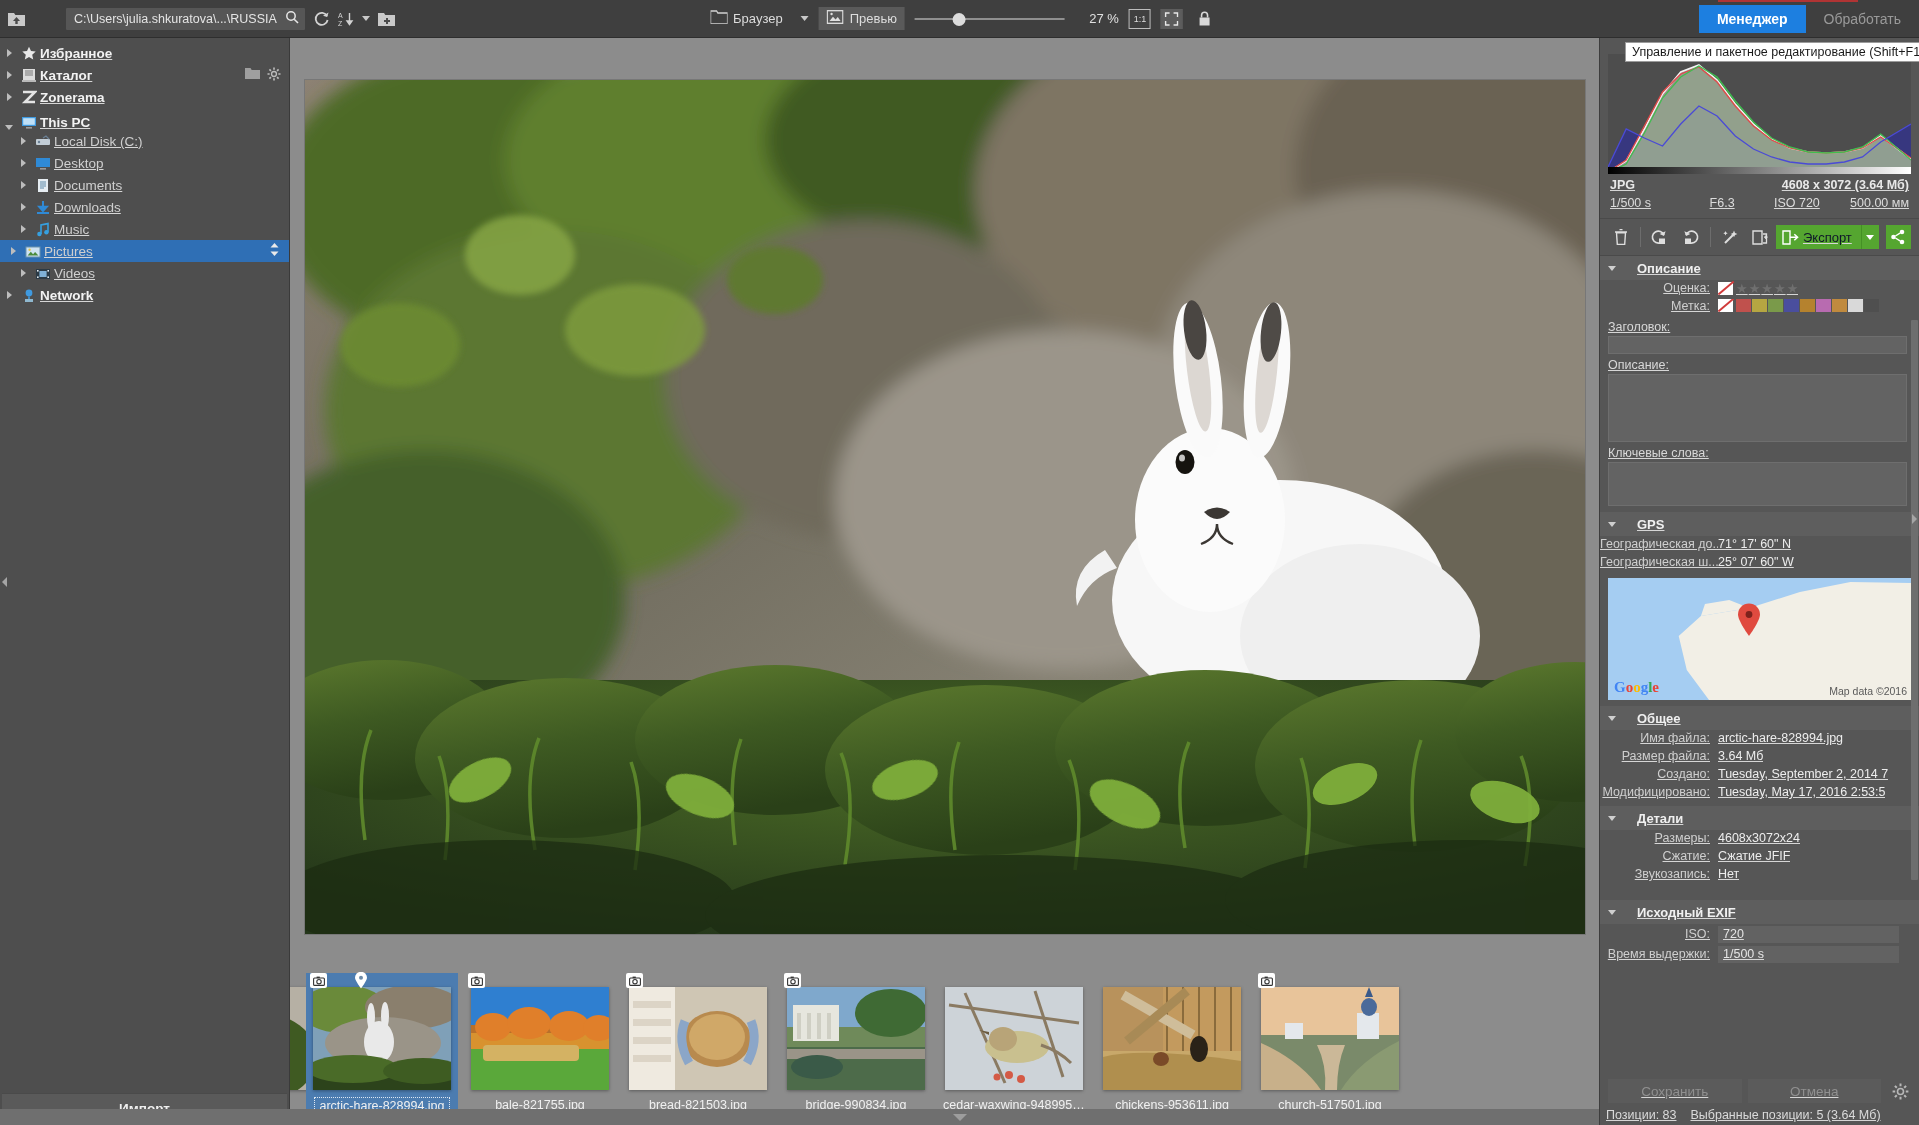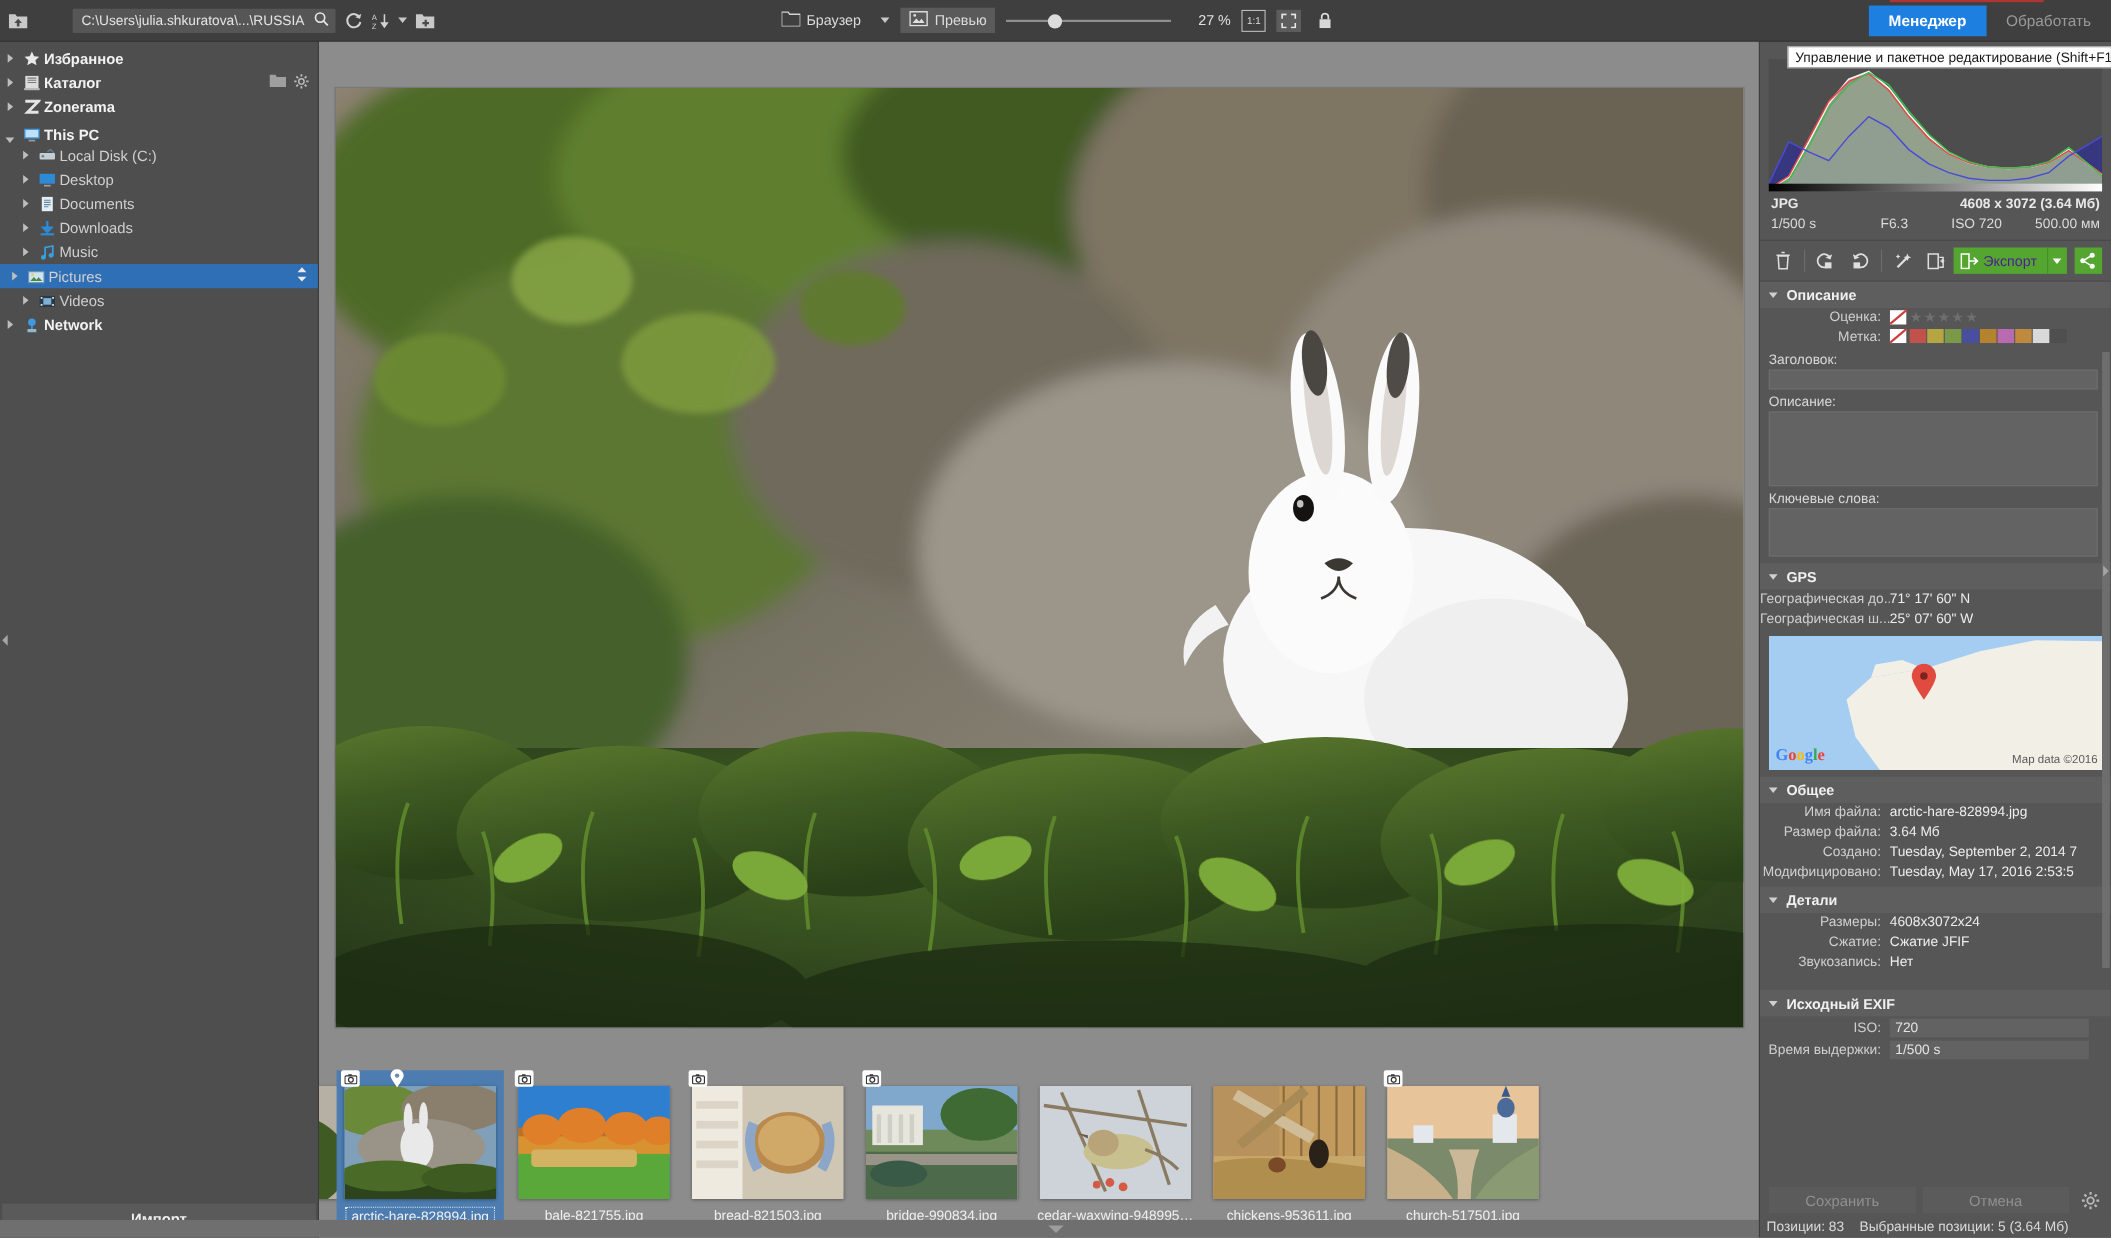--- a/index.html
+++ b/index.html
@@ -36,21 +36,21 @@
           justify-content:center; font-size:9px; color:#ddd; cursor:pointer; }
   .sqbtn.filled{ background:#5d5d5d; border-color:#5d5d5d; }
   .tb-right{ margin-left:auto; display:flex; align-items:center; height:100%; }
   .modetab{ padding:0 18px; height:28px; display:flex; align-items:center; font-size:14px;
             font-weight:bold; cursor:pointer; }
   .modetab.on{ background:#1d7fe0; color:#fff; }
   .modetab.off{ color:#9a9a9a; font-weight:normal; }
   .redline{ position:absolute; top:0; left:1718px; width:140px; height:2px; background:#b03434; }
 
   
-  .main{ flex:1; display:flex; min-height:0; }
+  .main{ flex:1; display:flex; min-height:0;text-decoration:underline; }
 
   
   .left{ width:290px; flex:0 0 290px; background:#4e4e4e; border-right:1px solid #3a3a3a;
          display:flex; flex-direction:column; position:relative; }
   .tree{ flex:1; padding-top:4px; overflow:hidden; }
   .trow{ display:flex; align-items:center; height:22px; padding-right:8px; cursor:pointer;
          font-size:13.5px; color:#e6e6e6; position:relative; }
   .trow.sel{ background:#2f6fb5; }
   .trow.top{ font-weight:bold; color:#f2f2f2; }
   .trow.sub{ color:#cfcfcf; }
@@ -113,28 +113,28 @@
   .exif2 span{ flex:1; }
   .exif2 span:nth-child(2){ text-align:center; }
   .exif2 span:nth-child(3){ text-align:center; }
   .exif2 span:nth-child(4){ text-align:right; }
   .tools{ display:flex; align-items:center; gap:4px; padding:6px 8px;
           border-top:1px solid #4a4a4a; border-bottom:1px solid #4a4a4a; }
   .tool{ width:26px; height:24px; display:flex; align-items:center; justify-content:center;
          cursor:pointer; color:#dedede; }
   .vsep{ width:1px; height:20px; background:#6d6d6d; margin:0 3px; }
   .exp{ background:#55a630; display:flex; align-items:center; height:24px; cursor:pointer; }
-  .exp .lbl{ color:#4c1d95; font-size:13px; padding:0 9px 0 4px; }
+  .exp .lbl{ color:#0f172a; font-size:13px; padding:0 9px 0 4px; }
   .exp .dd{ border-left:1px solid #459025; width:18px; height:24px;
             display:flex; align-items:center; justify-content:center; }
   .share{ background:#55a630; width:26px; height:24px; margin-left:3px; display:flex;
           align-items:center; justify-content:center; cursor:pointer; }
 
   .panelbody{ flex:1; overflow:hidden; position:relative; }
-  .sect{ background:#5e5e5e; height:24px; display:flex; align-items:center; gap:8px;
+  .sect{ background:#5e5e5e; height:24px; display:flex; align-items:center; gap:21px;
          padding-left:8px; font-weight:bold; font-size:13px; color:#f0f0f0; cursor:pointer; }
   .sect .ca{ width:0;height:0;border-left:4px solid transparent;border-right:4px solid transparent;
              border-top:5px solid #cfcfcf; }
   .kv{ display:flex; align-items:flex-start; min-height:18px; padding:1px 8px 1px 0; font-size:12.5px; }
   .kv .k{ width:118px; flex:0 0 118px; text-align:right; color:#cfcfcf; padding-right:8px;
           white-space:nowrap; overflow:hidden; }
   .kv .v{ color:#ededed; white-space:nowrap; overflow:hidden; }
   .fieldlbl{ font-size:12.5px; color:#d8d8d8; padding:4px 0 2px 8px; }
   .field{ margin:0 12px 0 8px; background:#636363; border:1px solid #6e6e6e; }
   .field.h1{ height:18px; }

